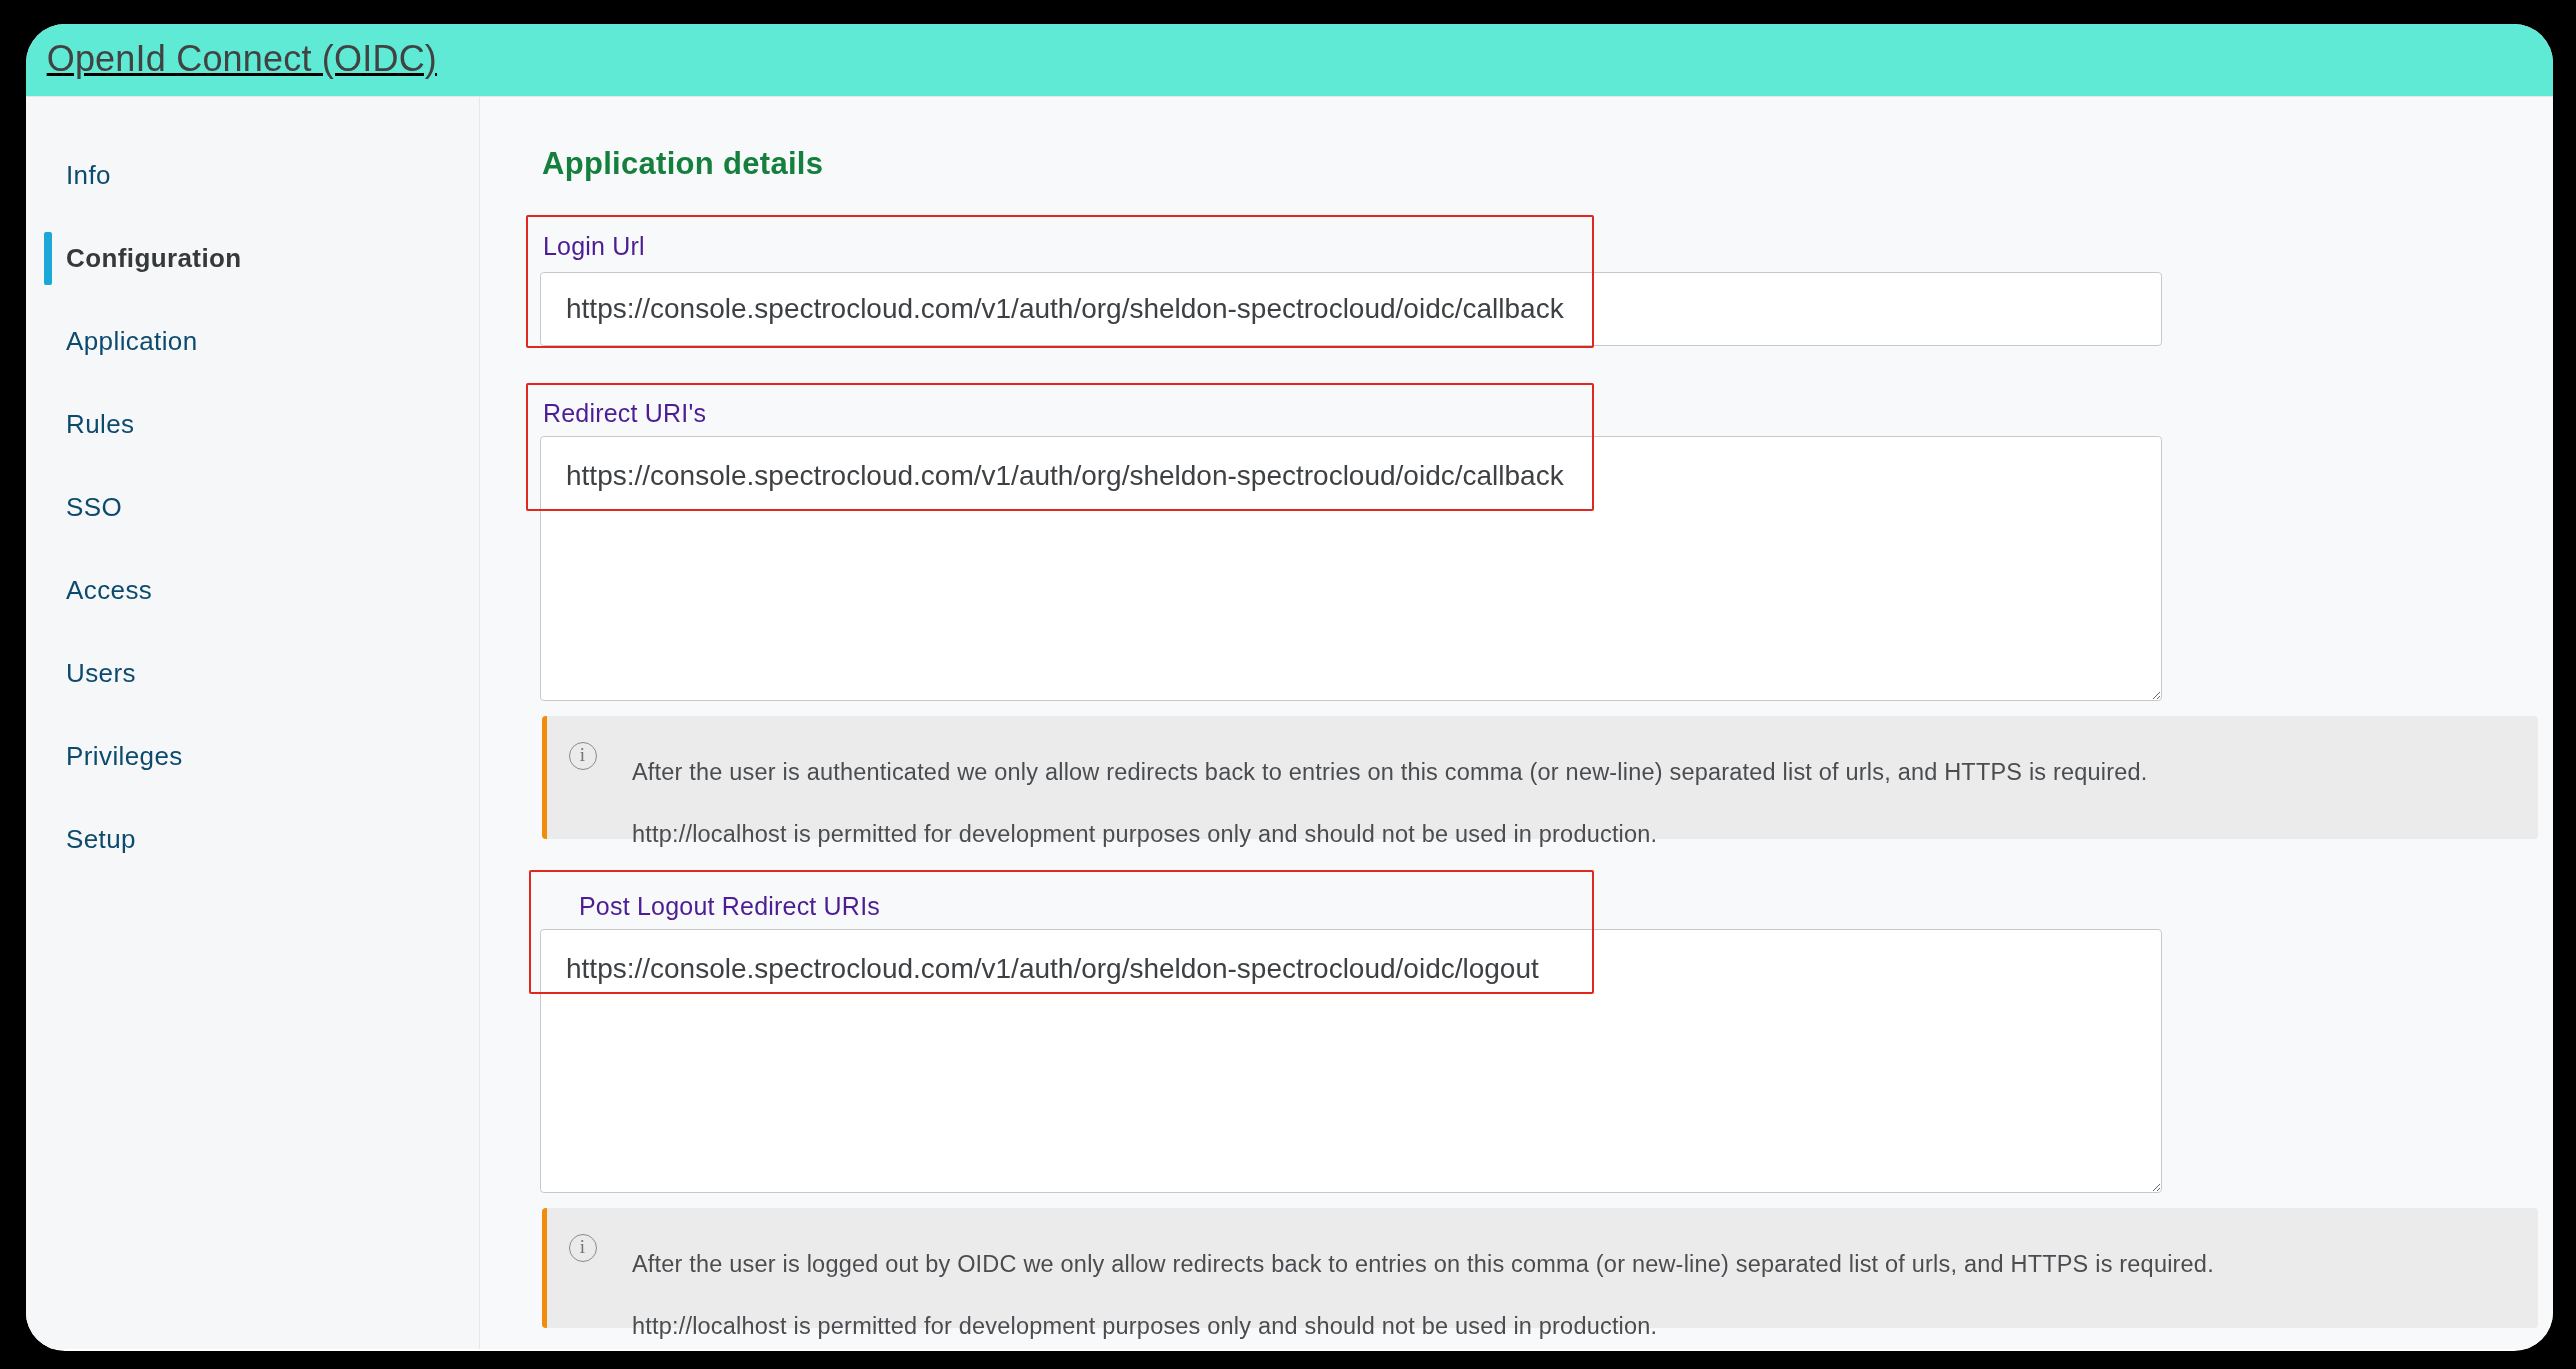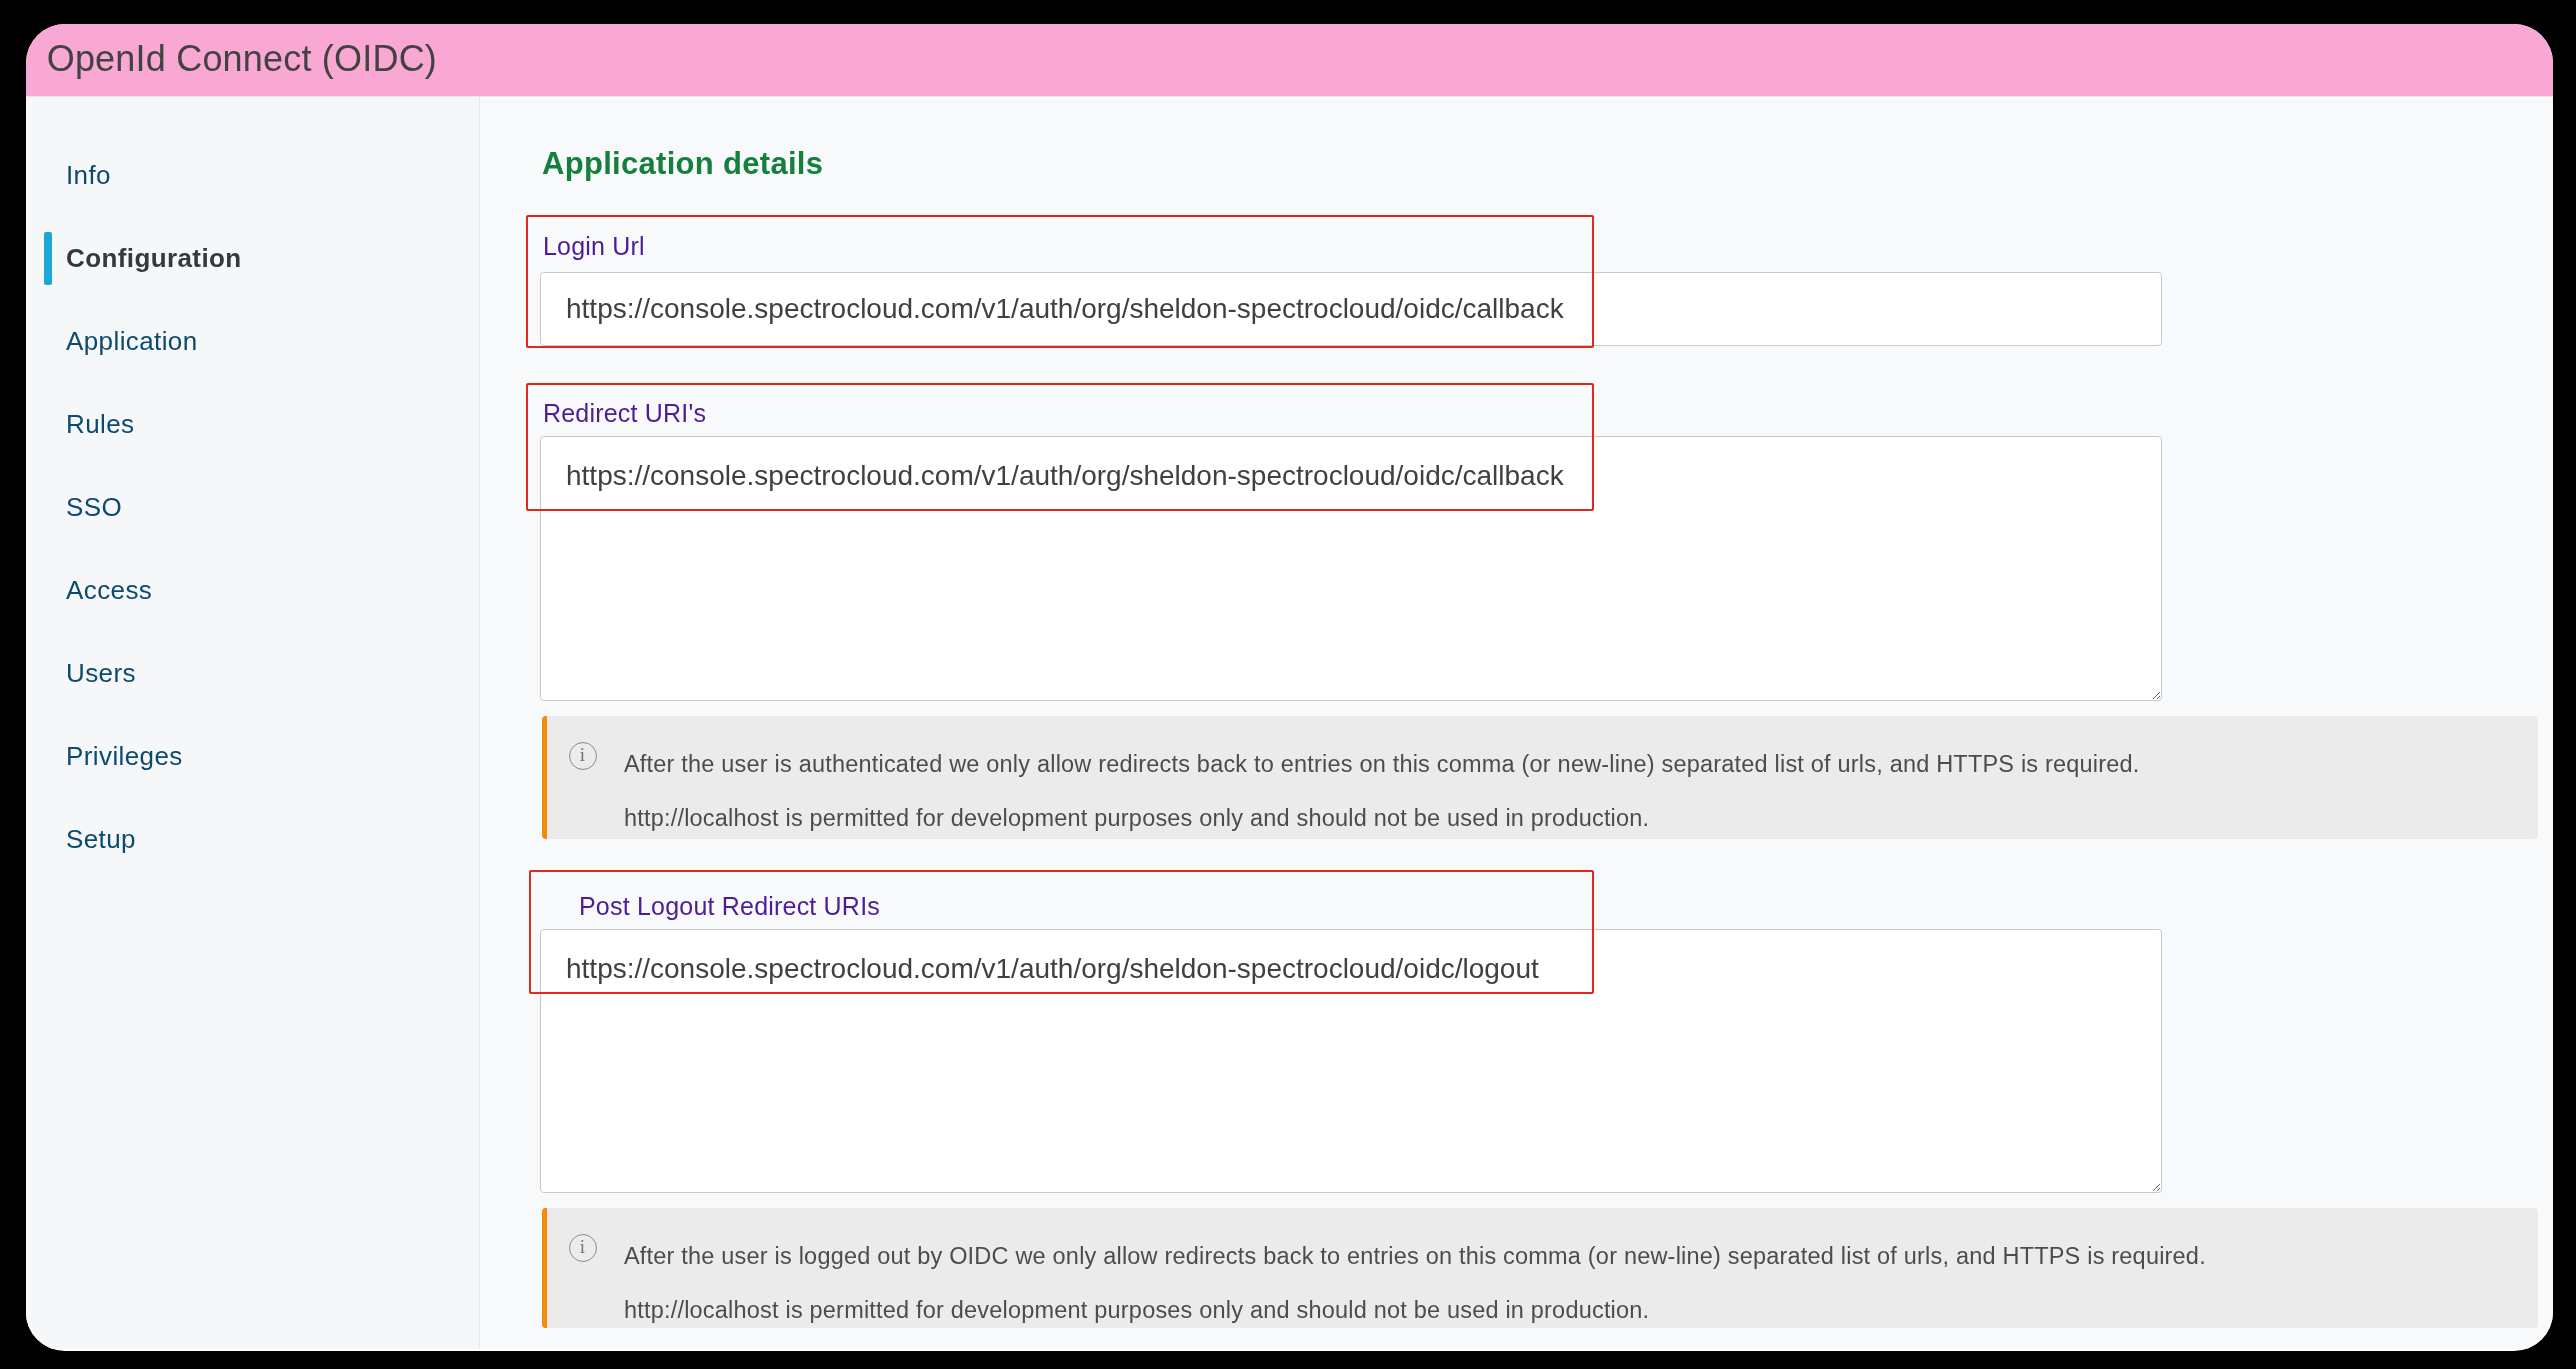--- a/index.html
+++ b/index.html
@@ -13,23 +13,24 @@
   .window {
     position: absolute;
     left: 26px; top: 23.5px;
     width: 2527px; height: 1327px;
     background: #ffffff;
     border-radius: 39px;
     overflow: hidden;
   }
   .header {
     height: 73px;
-    background: #f9a8d4;
+    background: #5eead4;
     border-bottom: 0.9px solid #e6e7e8;
     padding: 11.3px 0 0 20.7px;
+    text-decoration: underline;
   }
   .header h1 {
     font-size: 36px;
     font-weight: 500;
     color: #424242;
     line-height: 47px;
     letter-spacing: 0.2px;
   }
   .body {
     display: flex;
@@ -124,21 +125,21 @@
     border-left: 5.6px solid #f28c0d;
     border-radius: 3.8px;
     padding: 17px 28px 17px 69px;
     font-size: 23.5px;
     color: #4a4d50;
     line-height: 46px;
     letter-spacing: 0.2px;
   }
   .notice1 { top: 619px; height: 123px; }
   .notice2 { top: 1111px; height: 120px; }
-  .notice p { margin: 8px; }
+  .notice p { margin: 16px; }
   .info-icon {
     position: absolute;
     left: 21.6px; top: 26px;
     width: 28px; height: 28px;
     border: 1.9px solid #8a8a8a;
     border-radius: 50%;
     color: #737373;
     font-size: 19px;
     line-height: 24.4px;
     text-align: center;

